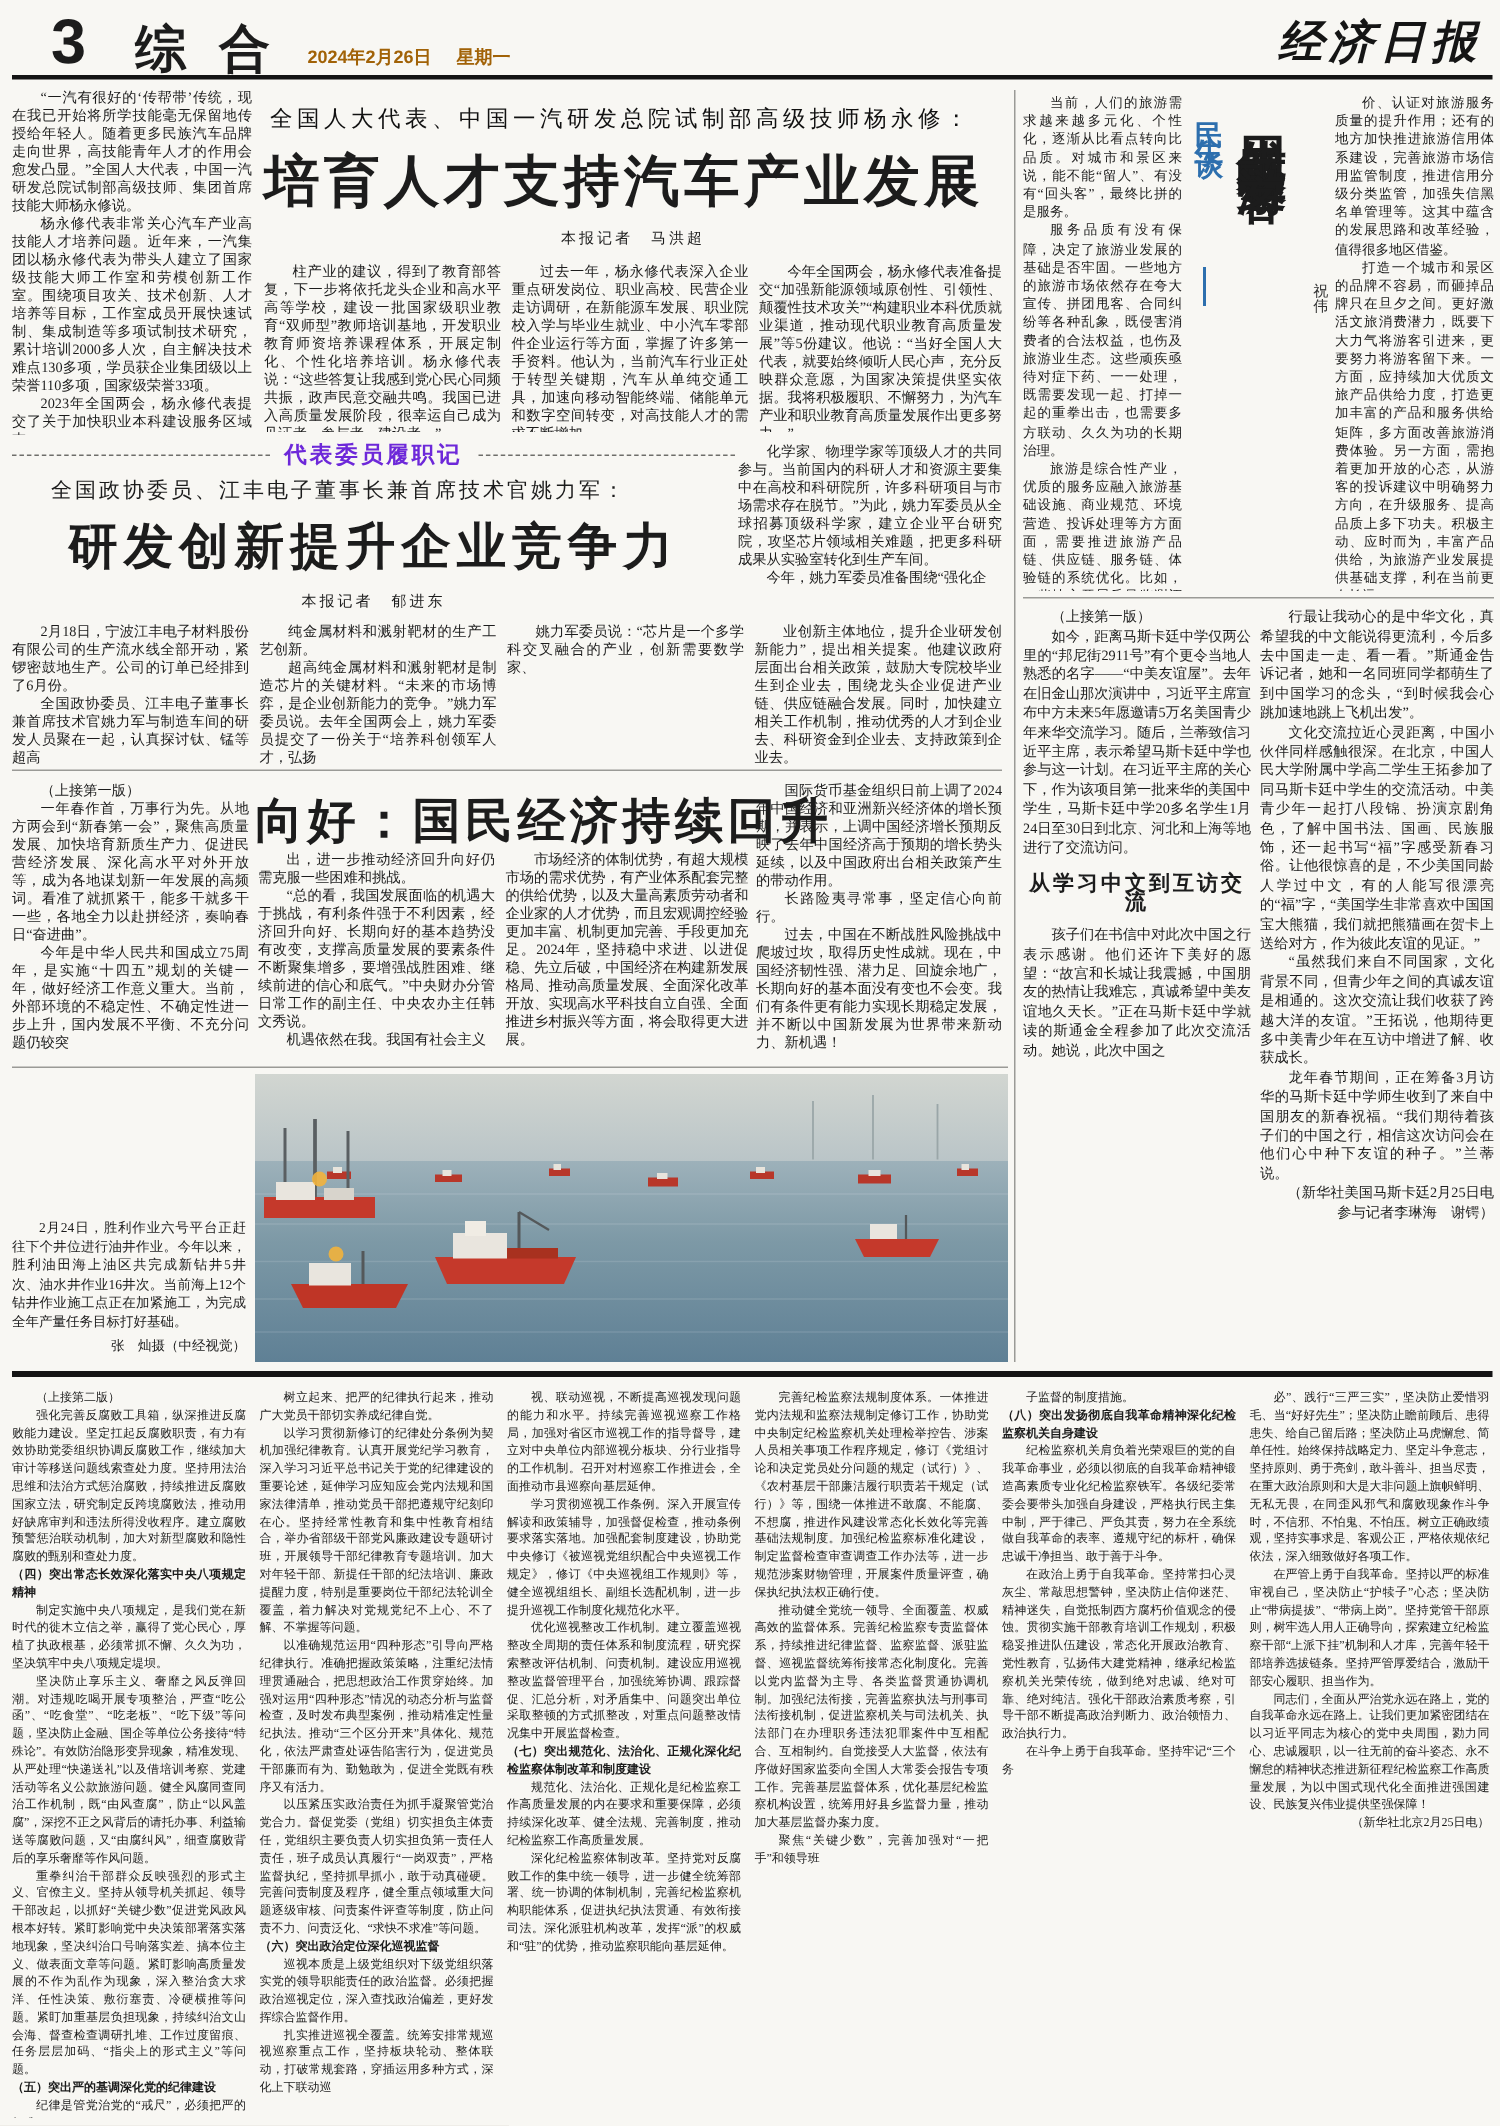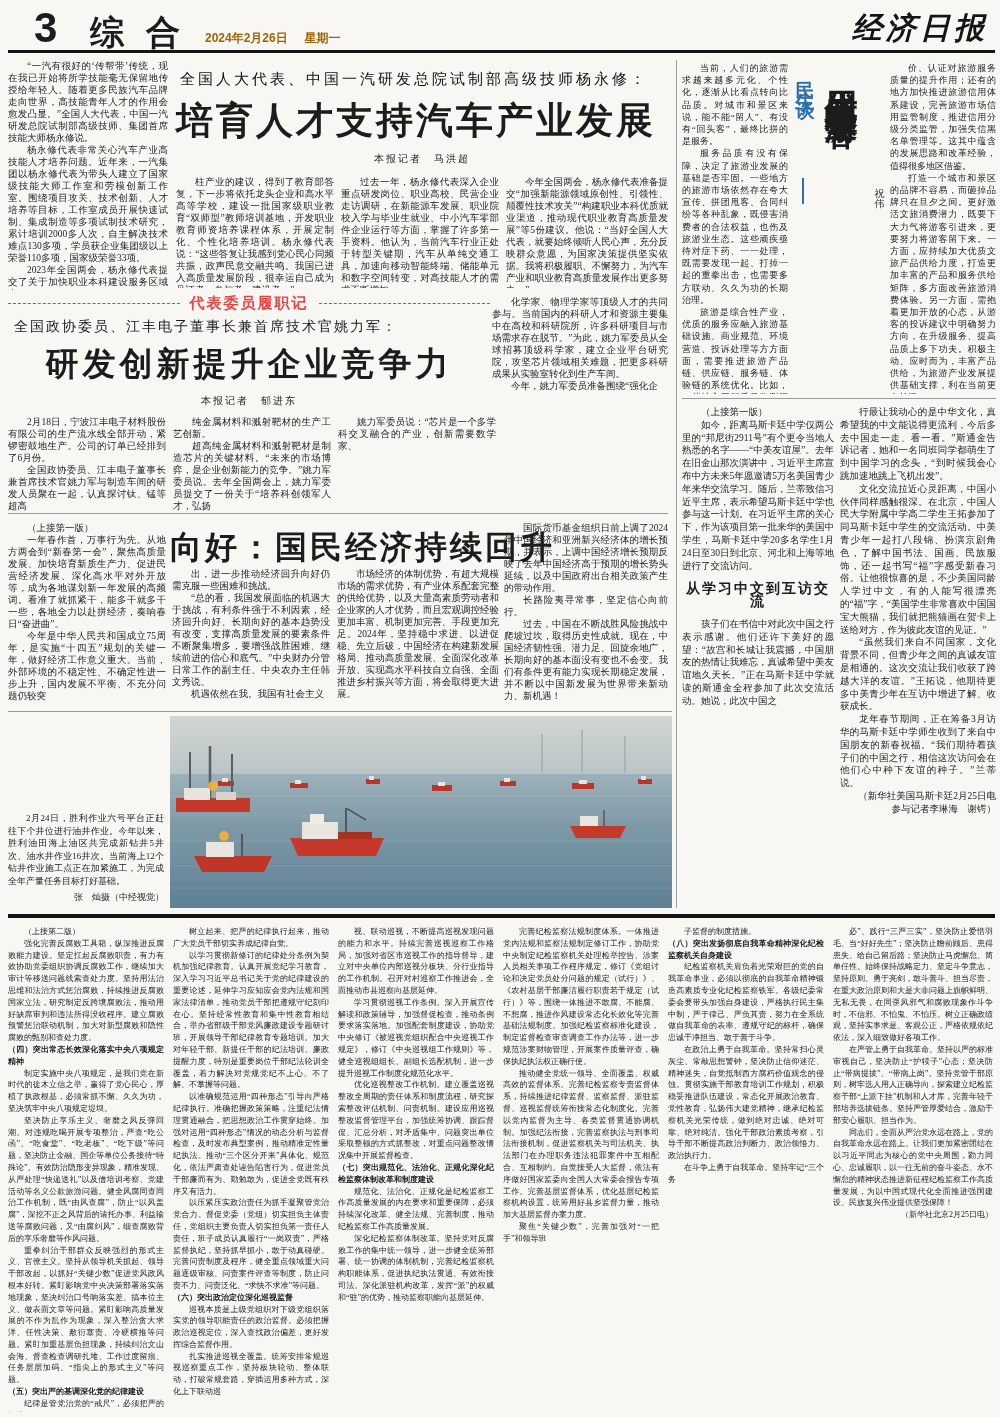--- a/index.html
+++ b/index.html
@@ -19,22 +19,22 @@
   .rule-thin{background:#9a9a96;}
   
   .t-body{font-size:9.5px;line-height:12px;overflow:hidden;}
   .kicker{font-family:"Liberation Sans","DejaVu Sans",sans-serif;font-size:15px;letter-spacing:3px;color:#111;}
   .headline1{font-family:"Liberation Sans","DejaVu Sans",sans-serif;font-weight:900;font-size:37px;letter-spacing:3px;text-align:left;white-space:nowrap;}
   .headline2{font-family:"Liberation Sans","DejaVu Sans",sans-serif;font-weight:900;font-size:33px;letter-spacing:4px;text-align:center;white-space:nowrap;}
   .headline3{font-family:"Liberation Sans","DejaVu Sans",sans-serif;font-weight:900;font-size:32px;letter-spacing:3px;text-align:center;white-space:nowrap;}
   .byline{font-size:10px;text-align:center;letter-spacing:2px;}
   .badge-row{display:flex;align-items:center;gap:10px;}
   .badge-row .dash{flex:1;border-top:1.5px dashed #6e6e6a;height:0;}
-  .badge-label{color:#ef4444;font-weight:bold;font-size:15px;letter-spacing:2px;font-family:"Liberation Sans","DejaVu Sans",sans-serif;}
-  .kicker2{font-family:"Liberation Sans","DejaVu Sans",sans-serif;font-size:14px;letter-spacing:2px;}
+  .badge-label{color:#6d28d9;font-weight:bold;font-size:15px;letter-spacing:2px;font-family:"Liberation Sans","DejaVu Sans",sans-serif;}
+  .kicker2{font-family:"Liberation Sans","DejaVu Sans",sans-serif;font-size:14px;letter-spacing:2px;margin-left:20px;}
   
   .m-col{font-size:9px;line-height:12.2px;overflow:hidden;}
   .vlabel{writing-mode:vertical-rl;text-orientation:upright;color:#2d6fae;font-weight:bold;
           font-size:19px;letter-spacing:9px;font-family:"Liberation Sans","DejaVu Sans",sans-serif;}
   .vhead{writing-mode:vertical-rl;text-orientation:upright;font-weight:900;font-size:33px;letter-spacing:3px;
          font-family:"Liberation Sans","DejaVu Sans",sans-serif;}
   .vauthor{writing-mode:vertical-rl;text-orientation:upright;font-size:10px;letter-spacing:10px;color:#333;}
   
   .f-col{font-size:9.5px;line-height:12.8px;overflow:hidden;}
   .f-sub{font-weight:bold;font-size:14px;text-align:center;margin:10px 0;letter-spacing:2px;
@@ -92,20 +92,23 @@
   <div class="abs t-body" style="left:8px;top:416px;width:158px;height:96px;">
       <p class="para">2月18日，宁波江丰电子材料股份有限公司的生产流水线全部开动，紧锣密鼓地生产。公司的订单已经排到了6月份。</p>
       <p class="para">全国政协委员、江丰电子董事长兼首席技术官姚力军与制造车间的研发人员聚在一起，认真探讨钛、锰等超高</p>
     </div>
   <div class="abs t-body" style="left:173px;top:416px;width:158px;height:96px;">
       <p class="para">纯金属材料和溅射靶材的生产工艺创新。</p>
       <p class="para">超高纯金属材料和溅射靶材是制造芯片的关键材料。“未来的市场博弈，是企业创新能力的竞争。”姚力军委员说。去年全国两会上，姚力军委员提交了一份关于“培养科创领军人才，弘扬</p>
     </div>
   <div class="abs t-body" style="left:338px;top:416px;width:158px;height:96px;">
       <p class="para">姚力军委员说：“芯片是一个多学科交叉融合的产业，创新需要数学家、</p>
+    </div>
+  <div class="abs t-body" style="left:503px;top:416px;width:165px;height:96px;">
+      <p class="para">业创新主体地位，提升企业研发创新能力”，提出相关提案。他建议政府层面出台相关政策，鼓励大专院校毕业生到企业去，围绕龙头企业促进产业链、供应链融合发展。同时，加快建立相关工作机制，推动优秀的人才到企业去、科研资金到企业去、支持政策到企业去。</p>
     </div>
 
   <div class="abs rule-thin" style="left:8px;top:513px;width:660px;height:1px;"></div>
 
   <div class="abs t-body" style="left:8px;top:522px;width:158px;height:180px;">
       <p class="para">（上接第一版）</p>
       <p class="para">一年春作首，万事行为先。从地方两会到“新春第一会”，聚焦高质量发展、加快培育新质生产力、促进民营经济发展、深化高水平对外开放等，成为各地谋划新一年发展的高频词。看准了就抓紧干，能多干就多干一些，各地全力以赴拼经济，奏响春日“奋进曲”。</p>
       <p class="para">今年是中华人民共和国成立75周年，是实施“十四五”规划的关键一年，做好经济工作意义重大。当前，外部环境的不稳定性、不确定性进一步上升，国内发展不平衡、不充分问题仍较突</p>
     </div>
   <div class="abs headline3" style="left:170px;top:526px;width:332px;">向好：国民经济持续回升</div>

